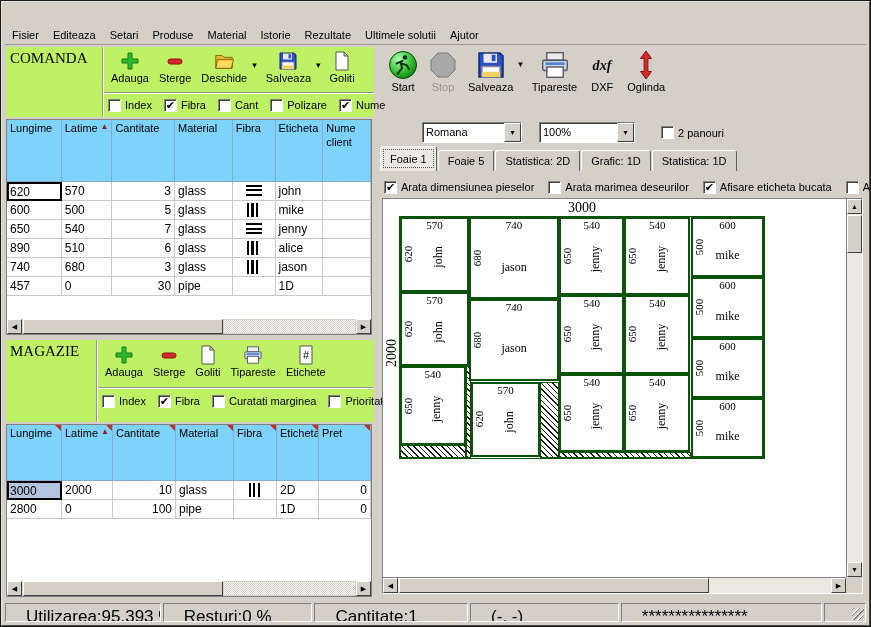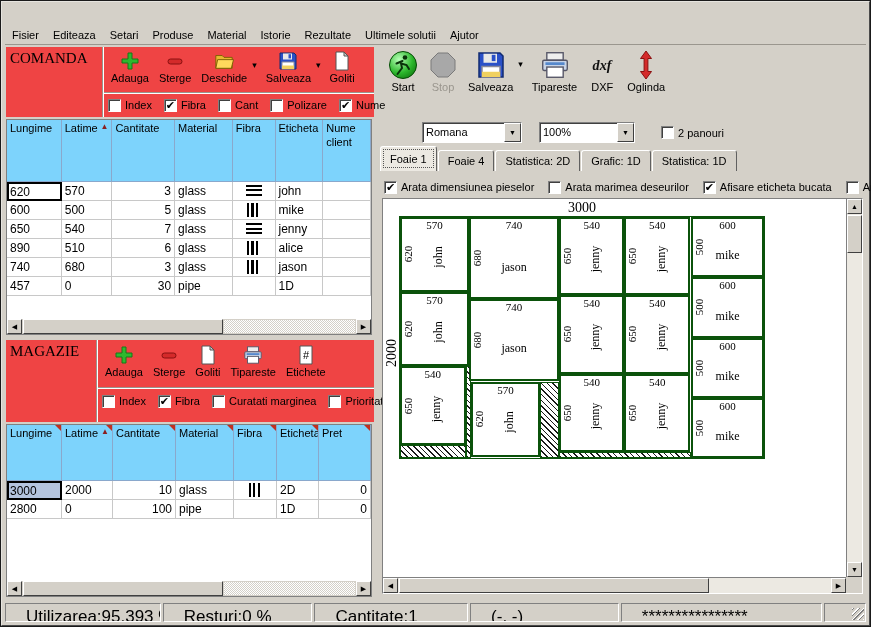--- a/index.html
+++ b/index.html
@@ -25,21 +25,21 @@
   .wbtn.min::before { content:""; width:7px; height:2px; background:#000; margin-top:7px; }
   .wbtn.max::before { content:""; width:8px; height:7px; border:1px solid #000; border-top:2px solid #000; }
   .wbtn.close::before { content:"\2715"; font-size:9px; }
 
   
   .menubar { position:absolute; left:3px; top:23px; right:3px; height:20px; display:flex; align-items:center;
              background:#d4d0c8; border-bottom:1px solid #9a968e; }
   .menu-item { padding:2px 7px; white-space:nowrap; }
 
   
-  .group { position:absolute; background:#ef4444; }
+  .group { position:absolute; background:#bef264; }
   .group-label { position:absolute; left:4px; top:3px; font-family:"Liberation Serif", serif; font-size:15px; }
   .group-sep-v { position:absolute; top:0; bottom:0; width:2px; border-left:1px solid #9a968e; border-right:1px solid #fff; }
   .group-sep-h { position:absolute; height:2px; border-top:1px solid #9a968e; border-bottom:1px solid #fff; }
 
   .tbar { position:absolute; display:flex; align-items:stretch; }
   .tbtn { display:flex; flex-direction:column; align-items:center; justify-content:flex-start; padding:2px 4px 1px;
           position:relative; border:1px solid transparent; }
   .tbtn .ticon { width:20px; height:20px; display:block; }
   .tbtn .ticon svg { width:100%; height:100%; display:block; }
   .tbtn .tlabel { margin-top:1px; font-size:11px; white-space:nowrap; }
@@ -495,21 +495,21 @@
     <div class="checkrow" style="position:static; margin-left:26px; height:21px;" id="two-panels-slot">
         <label class="cb">
           <span class="cbbox"></span>
           <span class="cbtext">2 panouri</span>
         </label>
       </div>
   </div>
 
   <div class="tabrow" style="left:378px; top:143px; height:26px;" id="tabrow">
       <div class="tab active">Foaie 1</div>
-      <div class="tab">Foaie 4</div>
+      <div class="tab">Foaie 5</div>
       <div class="tab">Statistica: 2D</div>
       <div class="tab">Grafic: 1D</div>
       <div class="tab">Statistica: 1D</div>
     </div>
 
   <div class="checkrow" style="left:382px; top:177px; width:487px; height:16px; overflow:hidden;" id="opt-row">
       <label class="cb" style="margin-right: 14px;">
         <span class="cbbox">✔</span>
         <span class="cbtext">Arata dimensiunea pieselor</span>
       </label>

